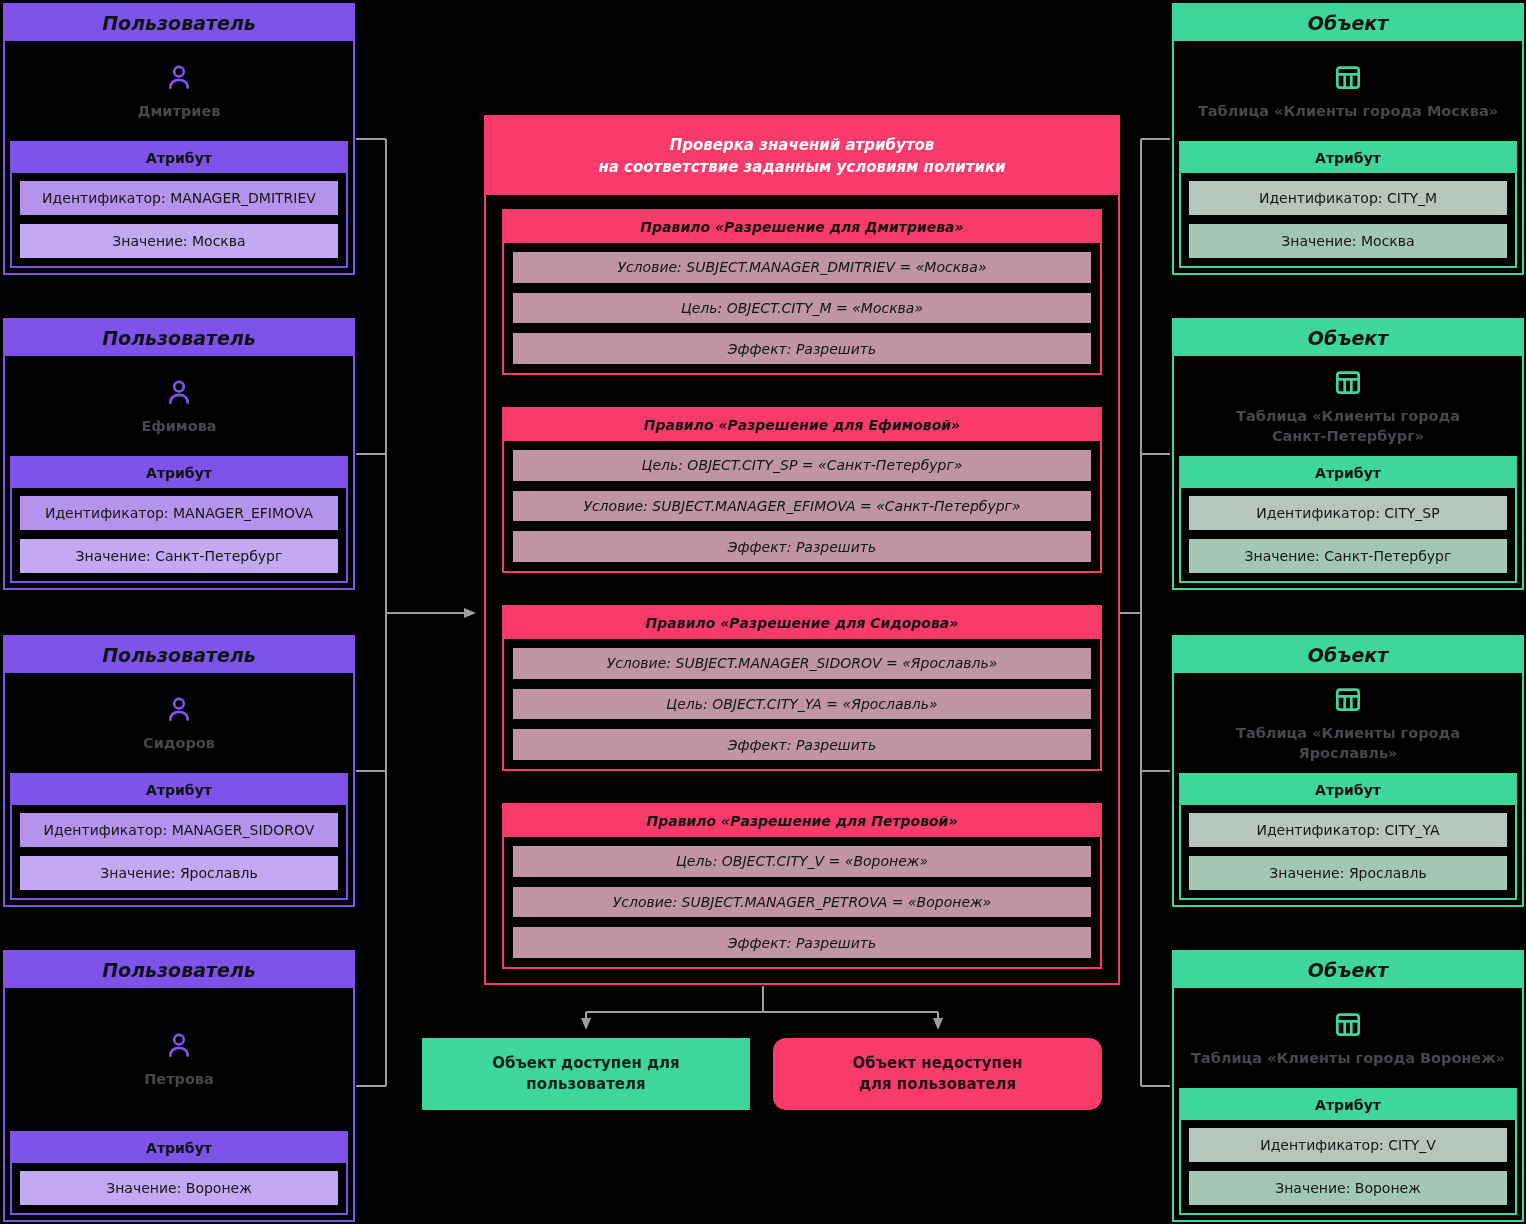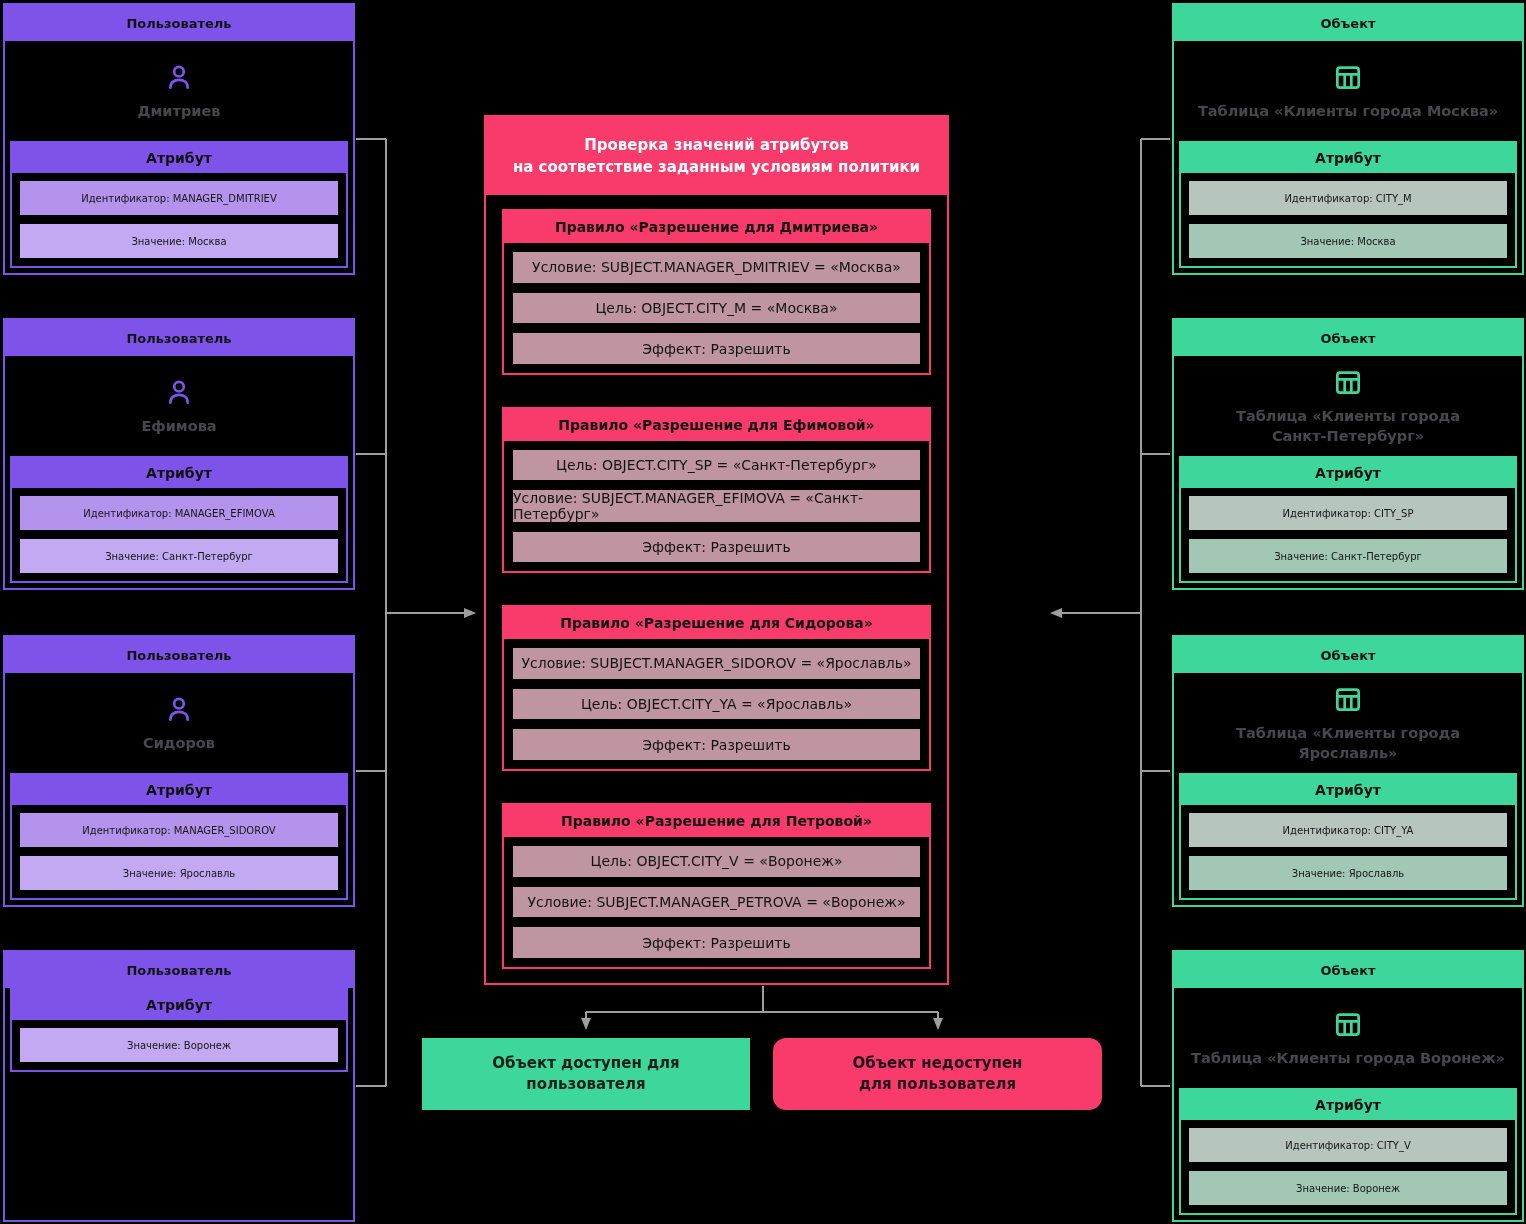--- a/index.html
+++ b/index.html
@@ -23,21 +23,21 @@
     border: 2px solid;
     display: flex; flex-direction: column;
     z-index: 2;
   }
   .user-card { border-color: var(--purple, #7D53EA); }
   .obj-card  { border-color: var(--green, #3DD79B); }
 
   .card-header {
     height: 36px; flex: 0 0 36px;
     display: flex; align-items: center; justify-content: center;
-    font-size: 13px; font-weight: bold; color: #121212;
+    font-size: 19px; font-weight: bold; color: #121212; font-style: italic;
   }
   .user-card .card-header { background: var(--purple, #7D53EA); }
   .obj-card  .card-header { background: var(--green, #3DD79B); }
 
   .card-top {
     flex: 1;
     display: flex; flex-direction: column;
     align-items: center; justify-content: center;
     gap: 8px; padding: 0 14px;
     text-align: center;
@@ -57,34 +57,35 @@
     display: flex; align-items: center; justify-content: center;
     font-size: 14px; font-weight: bold; color: #121212;
   }
   .user-card .attr-header { background: var(--purple, #7D53EA); }
   .obj-card  .attr-header { background: var(--green, #3DD79B); }
 
   .attr-rows { padding: 8px; display: flex; flex-direction: column; gap: 9px; }
   .attr-row {
     height: 34px;
     display: flex; align-items: center; justify-content: center;
-    font-size: 10px; color: #161616;
+    font-size: 14px; color: #161616;
   }
   .u-id  { background: #B493EC; }
   .u-val { background: #C2A9F2; }
   .o-id  { background: #B7C6BD; }
   .o-val { background: #A2C7B4; }
 
   
   .policy {
     position: absolute; left: 484px; top: 115px;
-    width: 465px; height: 870px;
+    width: 636px; height: 870px;
     background: #000; border: 2px solid var(--pink, #F93B6B);
     display: flex; flex-direction: column;
     z-index: 2;
+    font-style: italic;
   }
   .policy-header {
     flex: 0 0 78px;
     background: var(--pink, #F93B6B);
     color: #ffffff; font-size: 15px; font-weight: bold;
     display: flex; align-items: center; justify-content: center;
     text-align: center; white-space: pre-line; line-height: 1.5;
   }
   .policy-body {
     flex: 1;
@@ -205,20 +206,29 @@
       <div class="attr-header">Атрибут</div>
       <div class="attr-rows">
         <div class="attr-row u-id">Идентификатор: MANAGER_SIDOROV</div>
         <div class="attr-row u-val">Значение: Ярославль</div>
       </div>
     </div>
   </div>
 
   <div class="card user-card" style="left:3px;top:950px">
     <div class="card-header">Пользователь</div>
+    <div class="card-top">
+      <span class="icon">
+        <svg width="32" height="32" viewBox="0 0 24 24" fill="none" stroke="#7D53EA" stroke-width="2" stroke-linecap="round">
+          <circle cx="12" cy="8" r="3.6"></circle>
+            <path d="M5.5 20c0-3.8 2.9-5.8 6.5-5.8S18.5 16.2 18.5 20"></path>
+        </svg>
+      </span>
+      <div class="entity-name">Петрова</div>
+    </div>
     <div class="attr-block">
       <div class="attr-header">Атрибут</div>
       <div class="attr-rows">
         <div class="attr-row u-val">Значение: Воронеж</div>
       </div>
     </div>
   </div>
 
   <div class="policy">
     <div class="policy-header">Проверка значений атрибутов

